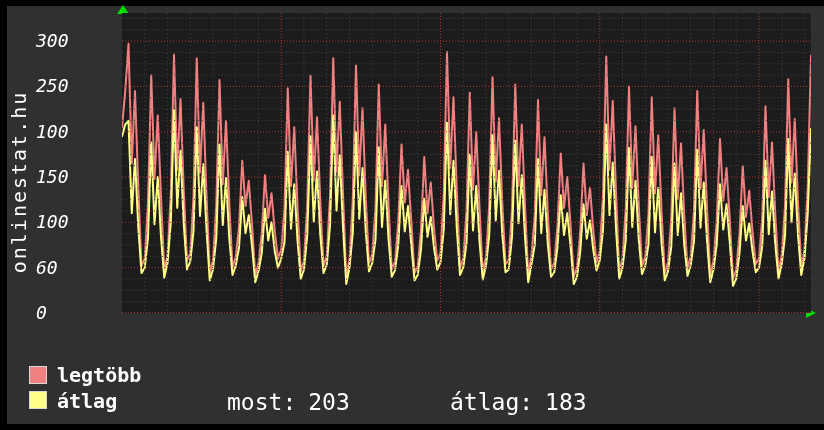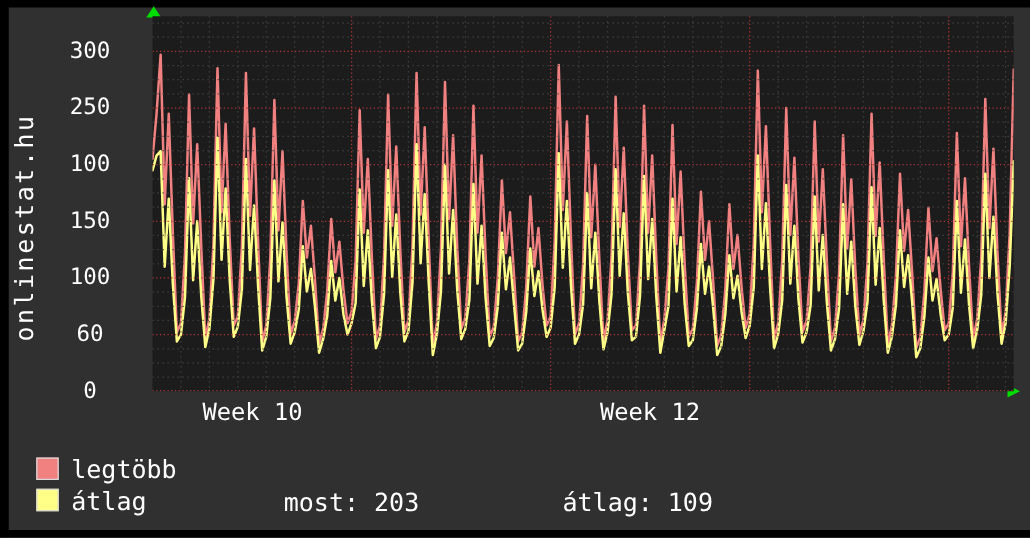--- a/index.html
+++ b/index.html
@@ -4,33 +4,33 @@
 <style>
   html,body{margin:0;padding:0;background:#2f2f2f;}
   #screen{position:relative;width:824px;height:430px;background:#303030;overflow:hidden;
           font-family:"DejaVu Sans Mono","Liberation Mono",monospace;color:#ffffff;}
   .edge{position:absolute;background:#000000;}
   #edge-left{left:0;top:0;width:7px;height:430px;}
   #edge-top{left:0;top:0;width:824px;height:6px;}
   #edge-bottom{left:0;top:424px;width:824px;height:6px;}
   #plot{position:absolute;left:122px;top:13px;width:689px;height:300px;background:#1c1c1c;}
   #plot svg{display:block;}
-  .ylab{position:absolute;left:36px;width:72px;height:18px;text-align:center;
-         font-size:18px;line-height:18px;}
+  .ylab{position:absolute;left:36px;width:72px;height:18px;text-align:left;
+         font-size:18px;line-height:18px;font-style:italic;}
   .xlab{position:absolute;top:320px;width:140px;height:20px;text-align:center;
          font-size:19px;line-height:20px;}
   #vertical-brand{position:absolute;left:-101px;top:169px;width:240px;height:26px;
          transform:rotate(-90deg);text-align:center;font-size:20px;line-height:26px;letter-spacing:2px;}
   .arrow-up{position:absolute;left:117px;top:5px;width:0;height:0;
          border-left:6px solid transparent;border-right:6px solid transparent;border-bottom:9px solid #00dd00;}
   .arrow-right{position:absolute;left:806px;top:308px;width:0;height:0;
          border-top:5px solid transparent;border-bottom:5px solid transparent;border-left:10px solid #00dd00;}
   .swatch{position:absolute;left:29px;width:16px;height:16px;border:1px solid #d8d8d8;}
-  .legend-label{position:absolute;left:57px;height:20px;font-size:20px;line-height:20px;}
-  .stat{position:absolute;top:392px;height:20px;font-size:20px;line-height:20px;white-space:pre;}
+  .legend-label{position:absolute;left:57px;height:20px;font-size:20px;line-height:20px;font-weight:bold;}
+  .stat{position:absolute;top:392px;height:20px;font-size:23px;line-height:20px;white-space:pre;}
   .stat .val{margin-left:12px;}
 </style>
 </head>
 <body>
 
 <div id="screen">
 
   <div id="edge-left" class="edge"></div>
   <div id="edge-top" class="edge"></div>
 
@@ -104,25 +104,23 @@
         <line x1="0" y1="118.73" x2="689" y2="118.73" stroke="#b13434" stroke-width="1" stroke-dasharray="1 2"></line>
         <line x1="0" y1="73.41" x2="689" y2="73.41" stroke="#b13434" stroke-width="1" stroke-dasharray="1 2"></line>
         <line x1="0" y1="28.10" x2="689" y2="28.10" stroke="#b13434" stroke-width="1" stroke-dasharray="1 2"></line>
         <line x1="159.25" y1="0" x2="159.25" y2="300" stroke="#b13434" stroke-width="1" stroke-dasharray="1 2"></line>
         <line x1="318.50" y1="0" x2="318.50" y2="300" stroke="#b13434" stroke-width="1" stroke-dasharray="1 2"></line>
         <line x1="477.75" y1="0" x2="477.75" y2="300" stroke="#b13434" stroke-width="1" stroke-dasharray="1 2"></line>
         <line x1="637.00" y1="0" x2="637.00" y2="300" stroke="#b13434" stroke-width="1" stroke-dasharray="1 2"></line>
       </svg>
   </div>
 
-  <div class="xlab" style="left:132px">Week 10</div>
-  <div class="xlab" style="left:450px">Week 12</div>
 
   <div class="swatch" style="top: 366px; background: rgb(241, 129, 129);"></div>
   <div class="legend-label" style="top:365px">legtöbb</div>
   <div class="swatch" style="top: 391px; background: rgb(255, 255, 136);"></div>
   <div class="legend-label" style="top:391px">átlag</div>
 
   <div class="stat" style="left:227px"><span>most:</span><span class="val">203</span></div>
-  <div class="stat" style="left:450px"><span>átlag:</span><span class="val">109</span></div>
+  <div class="stat" style="left:450px"><span>átlag:</span><span class="val">183</span></div>
 
   <div id="edge-bottom" class="edge"></div>
 </div>
 
 </body></html>

